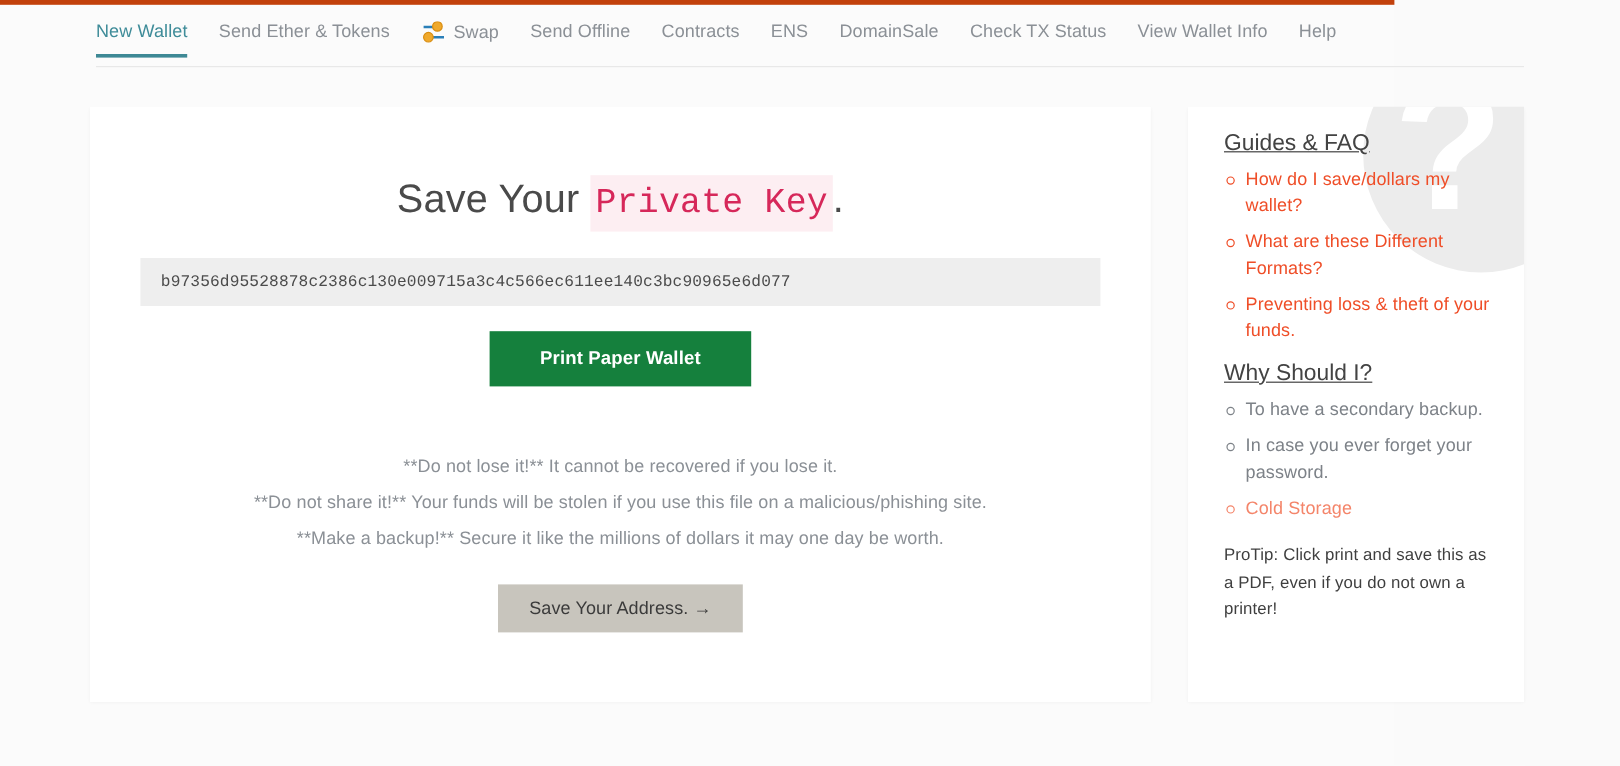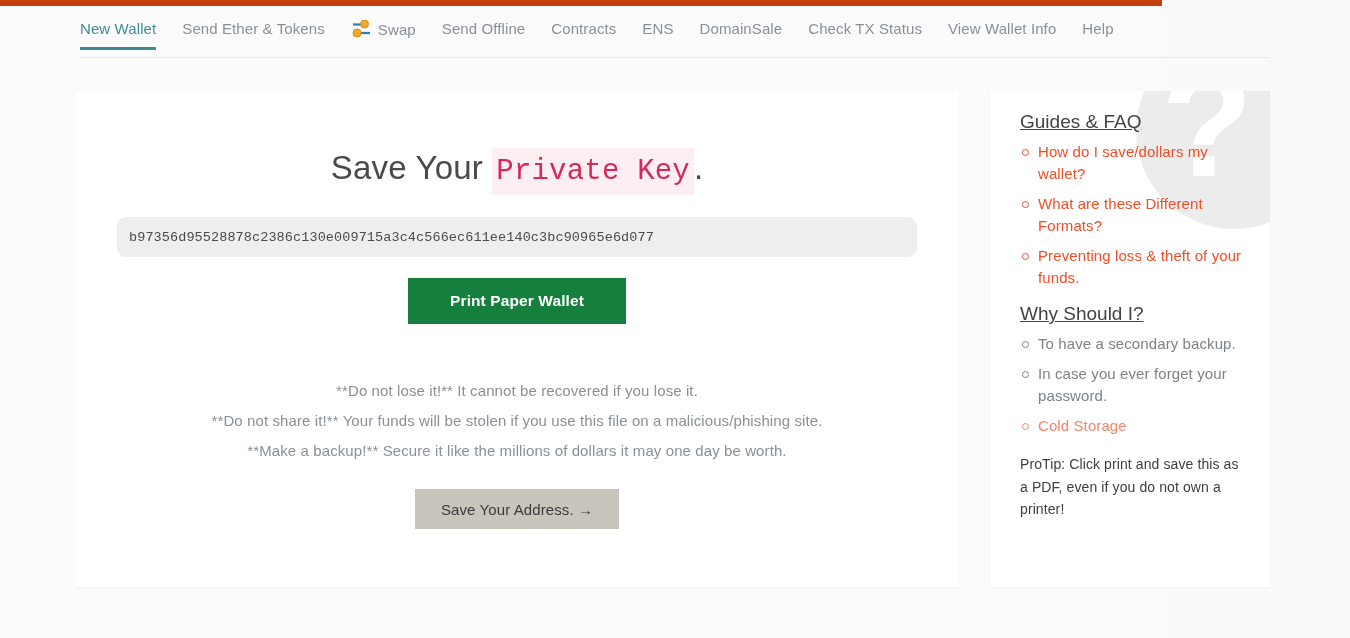--- a/index.html
+++ b/index.html
@@ -7,21 +7,21 @@
     margin: 0; padding: 0;
     width: 1350px; height: 638px;
     background: #fafafa;
     font-family: "Liberation Sans", sans-serif;
     overflow: hidden;
   }
   .page {
     position: relative;
     width: 1162px; height: 638px;
     background: #fbfbfb;
-    border-top: 6px solid #c2410c;
+    border-top: 4px solid #c2410c;
   }
 
   
   .nav {
     position: absolute;
     top: 0; left: 80px;
     width: 1190px; height: 52px;
     border-bottom: 1px solid #e8e8e8;
     display: flex;
     align-items: flex-start;
@@ -81,22 +81,21 @@
   }
   .title .dot { color: #4a4a4a; }
 
   .pk-box {
     position: absolute;
     left: 42px; top: 126px;
     width: 800px; height: 40px;
     background: #eeeeee;
     display: flex;
     align-items: center;
-    padding-left: 12px;
-    border-radius: 9px;
+    padding-left: 17px;
   }
   .pk-text {
     font-family: "Liberation Mono", monospace;
     font-size: 13.5px;
     color: #4b4b4b;
     letter-spacing: .1px;
   }
 
   .print-btn {
     position: absolute;

